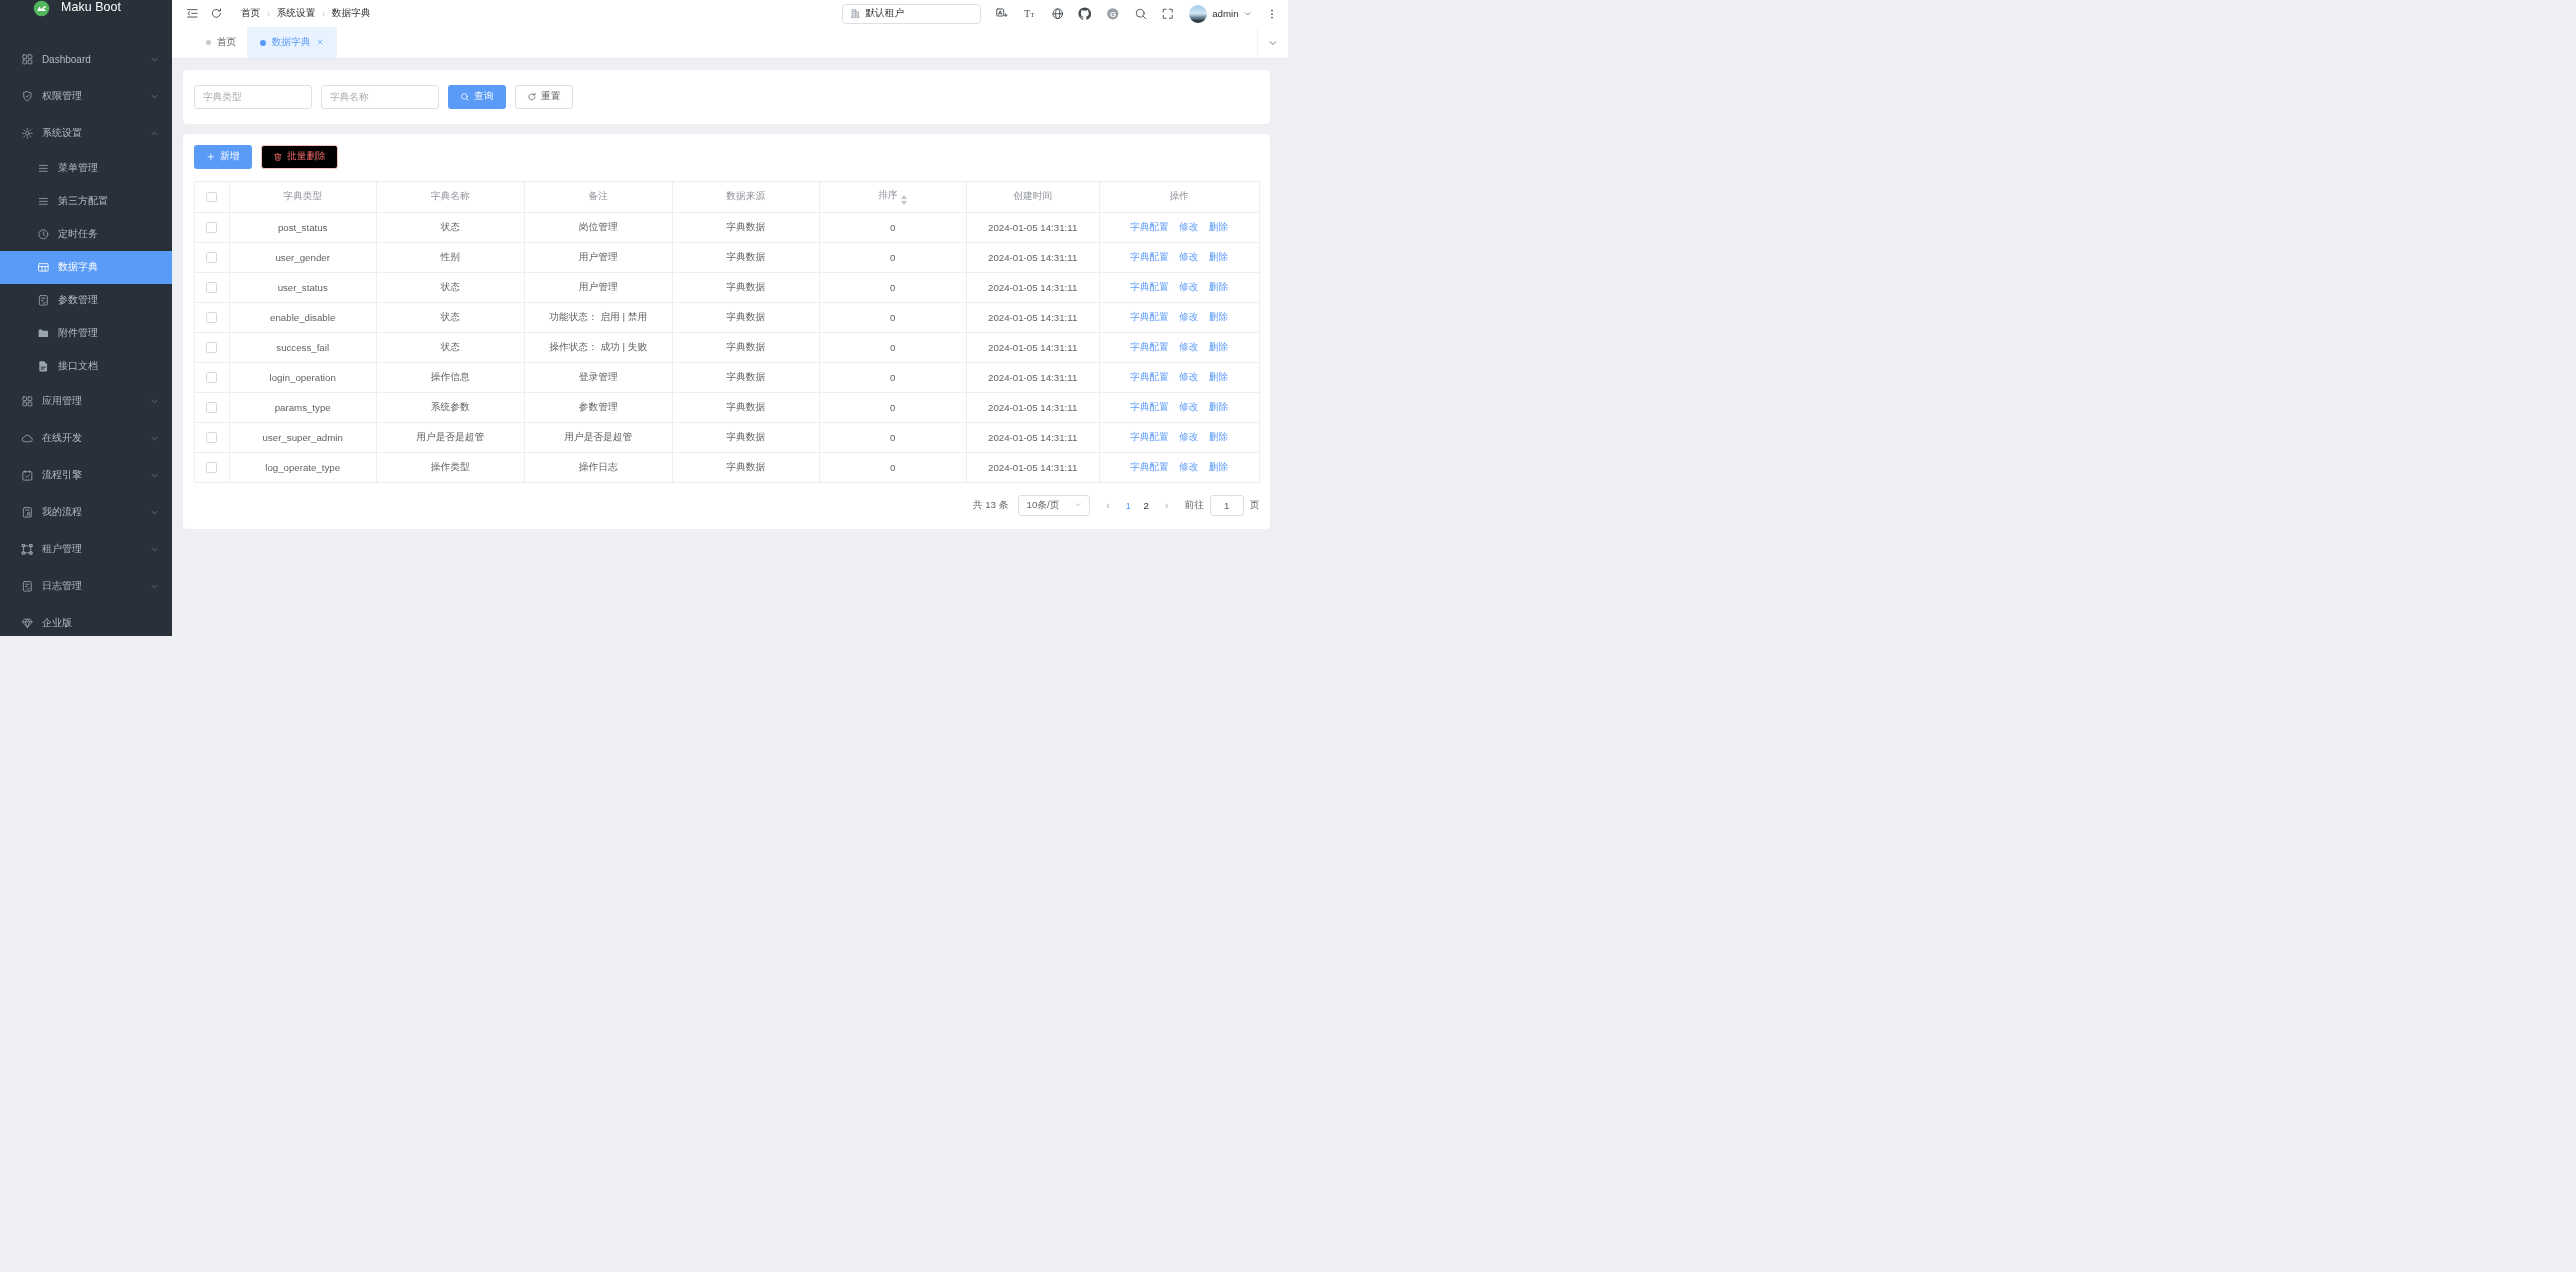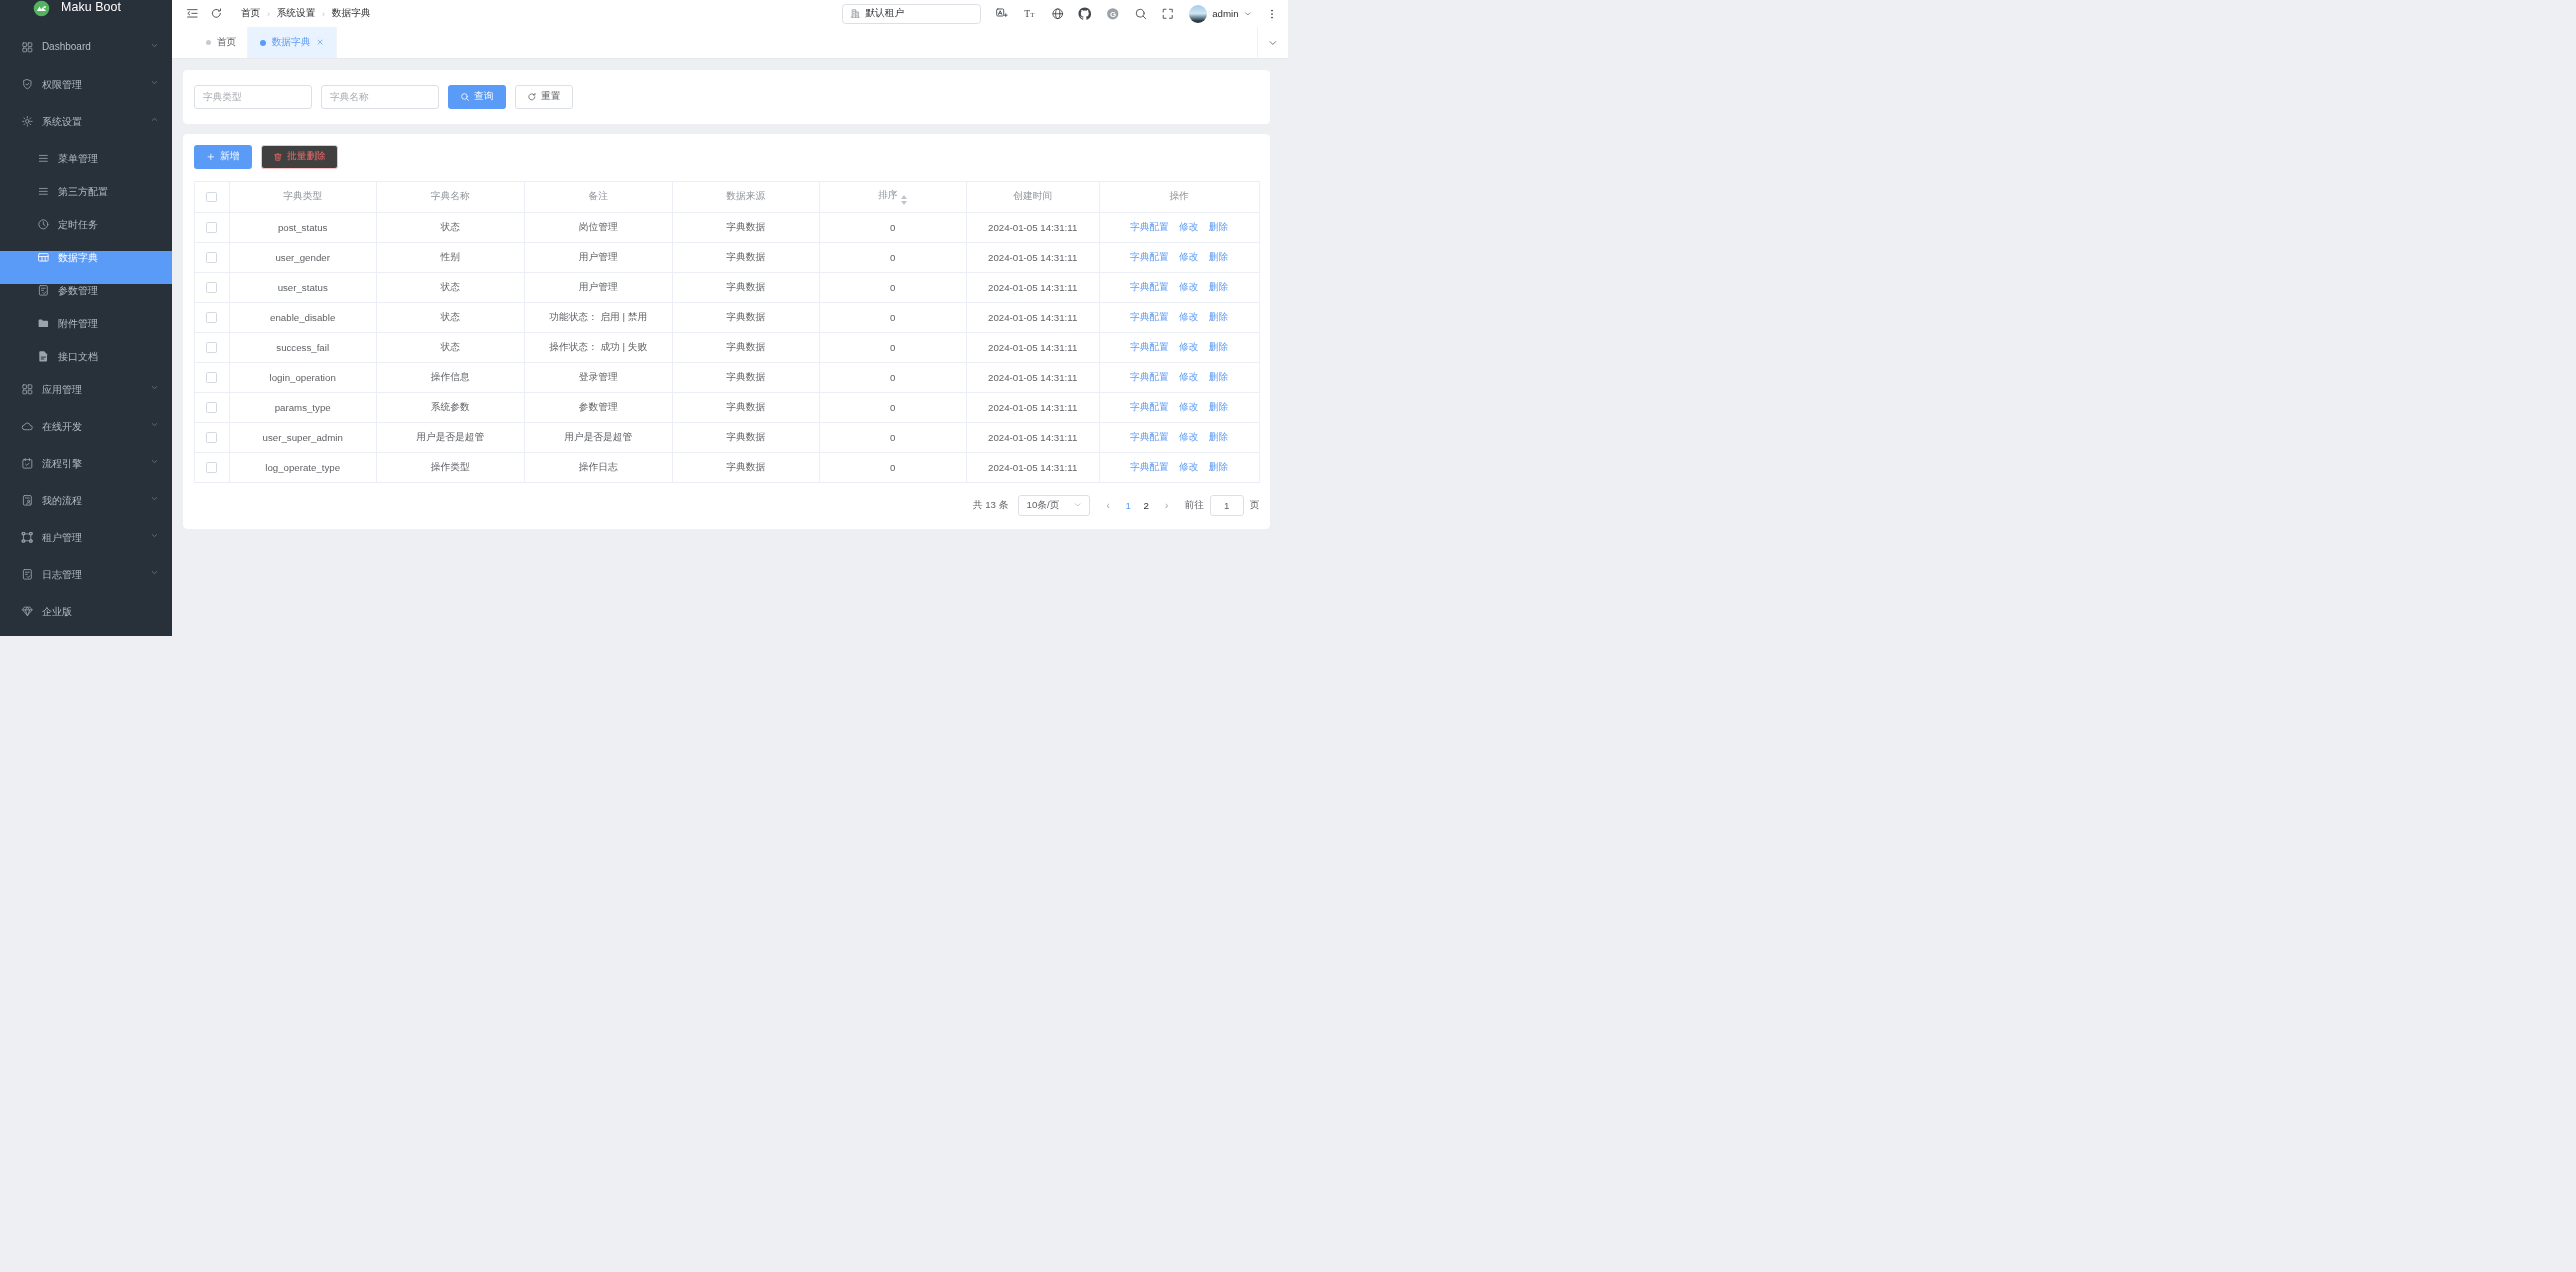--- a/index.html
+++ b/index.html
@@ -7,21 +7,21 @@
     font-family:"Liberation Sans","DejaVu Sans",sans-serif; font-size:9.7px; color:#606266; }
   .app { display:flex; width:100%; height:100%; }
 
   
   .sidebar { width:172px; height:100%; background:#28303a; color:#b3bcc5; flex:0 0 auto;
     display:flex; flex-direction:column; }
   .logo { height:36px; display:flex; align-items:flex-start; padding-left:33px; gap:11px; flex:0 0 auto; }
   .logo-badge { width:17px; height:17px; }
   .logo-text { color:#fff; font-size:12.4px; letter-spacing:0.1px; }
   .nav { flex:1; overflow:hidden; padding-top:4.5px; }
-  .nav-item { height:37px; display:flex; padding:0 13.5px 0 21px; gap:8.2px;
+  .nav-item { height:37px; display:flex; align-items:center; padding:0 13.5px 0 21px; gap:8.2px;
     cursor:pointer; font-size:10px; }
   .nav-item.sub { height:33px; padding-left:37px; }
   .nav-item.active { background:#5b9bf8; color:#fff; }
   .nav-label { flex:1; white-space:nowrap; }
   .ic { width:12px; height:12px; flex:0 0 auto; }
   .nav-ic { width:12.7px; height:12.7px; color:#9aa4ad; }
   .nav-item.active .nav-ic { color:#fff; }
   .chev { width:9px; height:9px; color:#848e98; }
 
   
@@ -64,21 +64,21 @@
   .card { background:#fff; border-radius:4.5px; }
   .filter-card { padding:15px 10.5px; display:flex; align-items:center; gap:9px; }
   .inp { width:118px; height:24px; border:0.7px solid #dcdfe6; border-radius:3px; padding:0 8.2px;
     font-size:9.7px; color:#303133; outline:none; font-family:inherit; }
   .inp::placeholder { color:#a8abb2; }
   .btn { height:24px; display:inline-flex; align-items:center; gap:4.5px; padding:0 11.2px;
     border-radius:3px; font-size:9.7px; cursor:pointer; border:0.7px solid transparent; font-family:inherit; }
   .btn-ic { width:9.7px; height:9.7px; }
   .btn-primary { background:#5b9bf8; color:#fff; }
   .btn-plain { background:#fff; border-color:#dcdfe6; color:#606266; }
-  .btn-danger { background:#404040; border-color:#f8c0c0; color:#f16a6a; }
+  .btn-danger { background:#000000; border-color:#f8c0c0; color:#f16a6a; }
 
   .table-card { margin-top:10.5px; padding:10.5px 10.5px 13.5px; }
   .toolbar { display:flex; gap:9px; }
 
   table { width:100%; border-collapse:collapse; table-layout:fixed; margin-top:12px; }
   th,td { border:0.7px solid #ebeef5; text-align:center; font-weight:400; padding:0 6px;
     white-space:nowrap; overflow:hidden; }
   th { height:31px; color:#8f9399; }
   td { height:30px; color:#606266; }
   .cb { width:10.5px; height:10.5px; border:0.7px solid #d3d7de; border-radius:1.5px; background:#fff;

